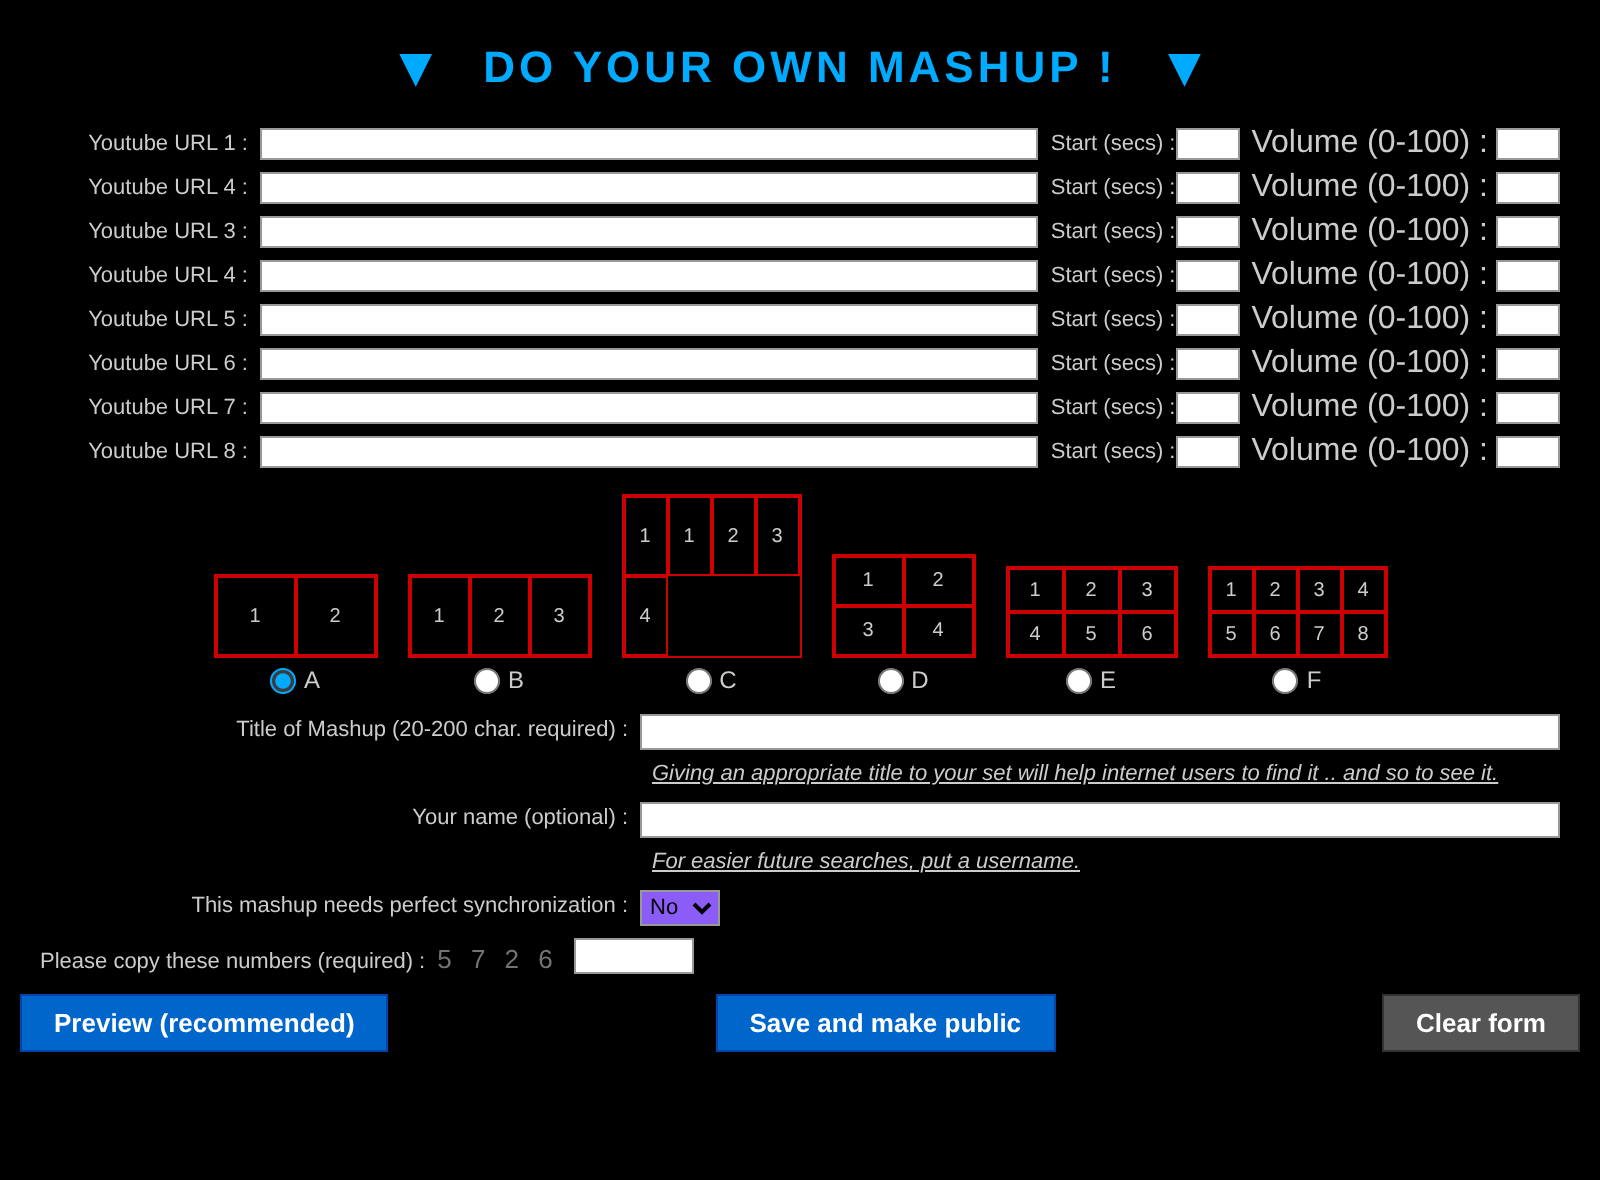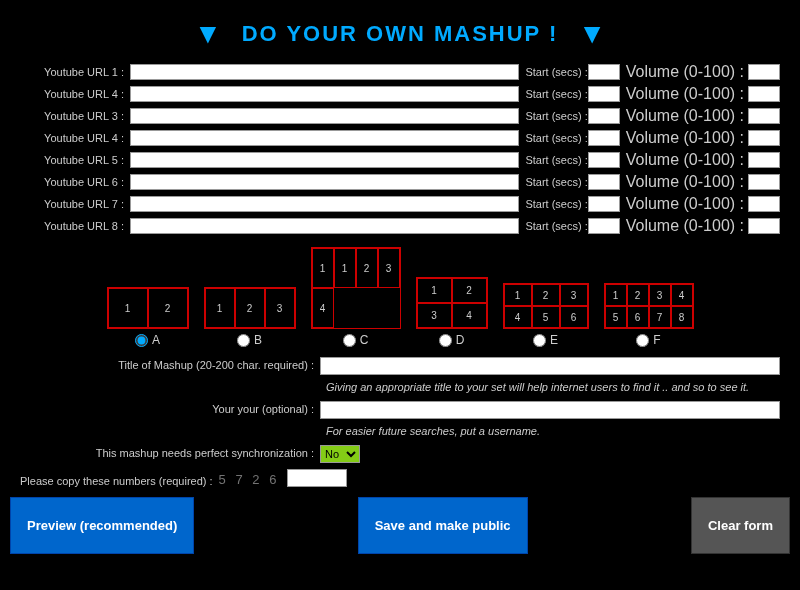--- a/index.html
+++ b/index.html
@@ -196,23 +196,24 @@
       color: #000;
       font-size: 11px;
       padding: 0 2px;
     }
     .form-hint {
       color: #ccc;
       font-size: 11px;
       margin-left: 306px;
       margin-bottom: 8px;
       font-style: italic;
+      text-decoration: underline;
     }
     .sync-select {
-      background: #84cc16;
+      background: #8b5cf6;
       border: 1px solid #999;
       height: 18px;
       font-size: 11px;
       color: #000;
     }
     .captcha-row {
       display: flex;
       align-items: flex-end;
       margin-bottom: 8px;
     }
@@ -247,21 +248,21 @@
       border: 1px solid #0044aa;
       padding: 6px 16px;
       font-size: 13px;
       cursor: pointer;
       font-weight: bold;
     }
     .btn-gray {
       background: #555;
       color: #fff;
       border: 1px solid #333;
-      padding: 20px 16px;
+      padding: 6px 16px;
       font-size: 13px;
       cursor: pointer;
       font-weight: bold;
     }
     input[type="radio"] { accent-color: #00aaff; }
   </style>
 </head>
 <body>
 
 <div class="page-wrapper">
@@ -427,21 +428,21 @@
 
   <div class="form-section">
 
     <div class="form-row">
       <span class="form-label">Title of Mashup (20-200 char. required) :</span>
       <input type="text" class="form-input-wide" style="">
     </div>
     <div class="form-hint">Giving an appropriate title to your set will help internet users to find it .. and so to see it.</div>
 
     <div class="form-row">
-      <span class="form-label">Your your (optional) :</span>
+      <span class="form-label">Your name (optional) :</span>
       <input type="text" class="form-input-wide" style="">
     </div>
     <div class="form-hint">For easier future searches, put a username.</div>
 
     <div class="form-row">
       <span class="form-label">This mashup needs perfect synchronization :</span>
       <select class="sync-select">
         <option>No</option>
         <option>Yes</option>
       </select>

